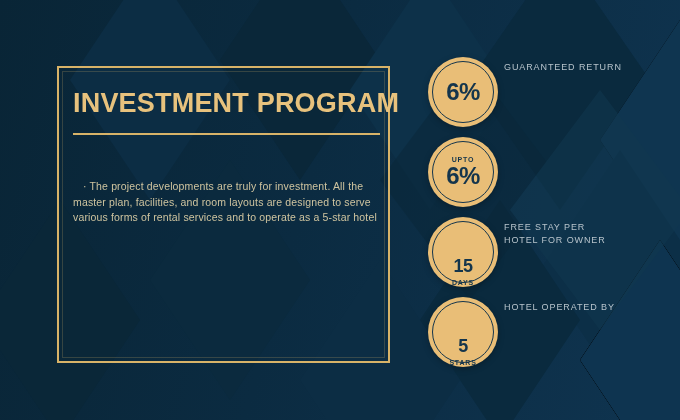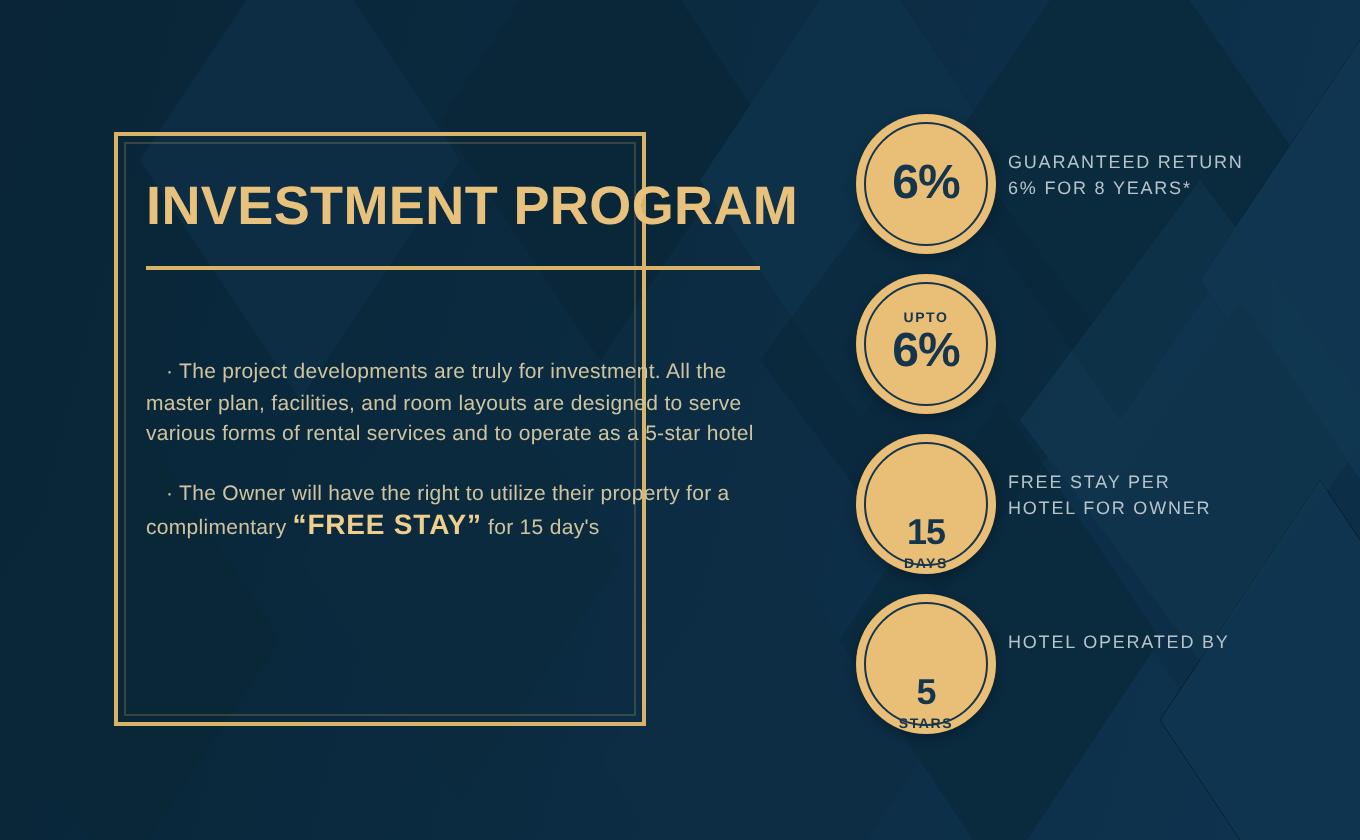--- a/index.html
+++ b/index.html
@@ -38,21 +38,21 @@
   .bg-base {
     background: linear-gradient(105deg, #092536 0%, #0b2b41 45%, #0f3450 100%);
   }
   .bg-facets svg { display: block; width: 680px; height: 420px; }
 
   
   .panel {
     position: absolute;
     left: 57px;
     top: 66px;
-    width: 266px;
+    width: 333px;
     height: 297px;
     border: 2px solid #d8b368;
     box-sizing: border-box;
   }
   .panel-inner {
     position: absolute;
     inset: 3px;
     border: 1px solid rgba(216,179,104,0.22);
     box-sizing: border-box;
     pointer-events: none;
@@ -162,21 +162,21 @@
     font-size: 7px;
     font-weight: 700;
     letter-spacing: 0.8px;
     line-height: 8px;
     margin-top: -1px;
   }
 
   .badge-label {
     position: absolute;
     left: 76px;
-    top: 18px;
+    top: 4px;
     color: #b8c4cc;
     font-size: 9px;
     letter-spacing: 0.9px;
     line-height: 13px;
   }
   .badge-label .l2 { display: block; }
 </style>
 </head>
 <body>
 
@@ -212,35 +212,33 @@
   </div>
 
   <div class="panel">
     <div class="panel-inner"></div>
 
     <div class="panel-title">INVESTMENT PROGRAM</div>
     <div class="title-rule"></div>
 
     <div class="body-block">
       <p class="para indented">· The project developments are truly for investment. All the master plan, facilities, and room layouts are designed to serve various forms of rental services and to operate as a 5-star hotel</p>
-      <p class="para indented"><span>· The Owner will have the right to utilize their property for a complimentary </span><span class="free-stay">“FREE STAY”</span><span> for 15 day's</span></p>
     </div>
   </div>
 
   <div class="badges">
 
     <div class="badge-row">
       <div class="coin">
         <span class="coin-top"></span>
         <span class="coin-main">6%</span>
         <span class="coin-sub"></span>
       </div>
       <div class="badge-label">
         <span class="l1">GUARANTEED RETURN</span>
-        <span class="l2">6% FOR 8 YEARS*</span>
       </div>
     </div>
 
     <div class="badge-row">
       <div class="coin">
         <span class="coin-top">UPTO</span>
         <span class="coin-main">6%</span>
         <span class="coin-sub"></span>
       </div>
     </div>

